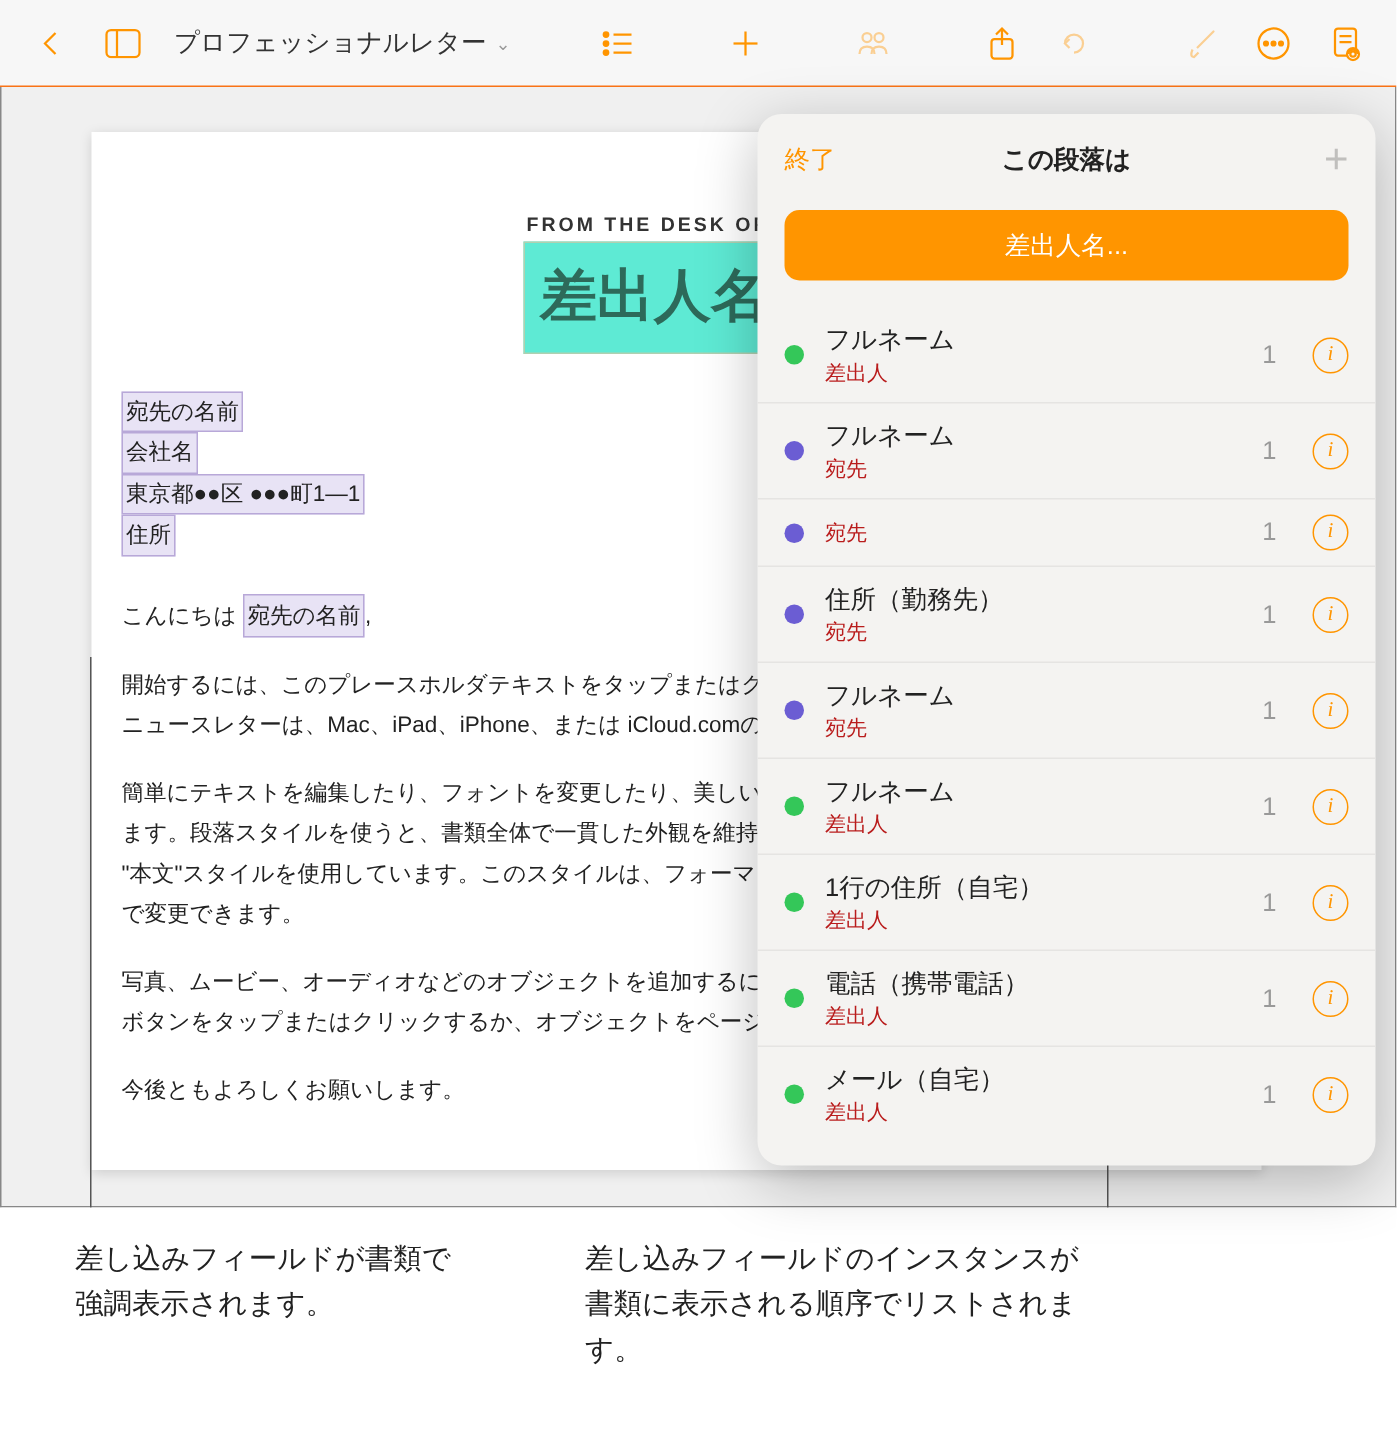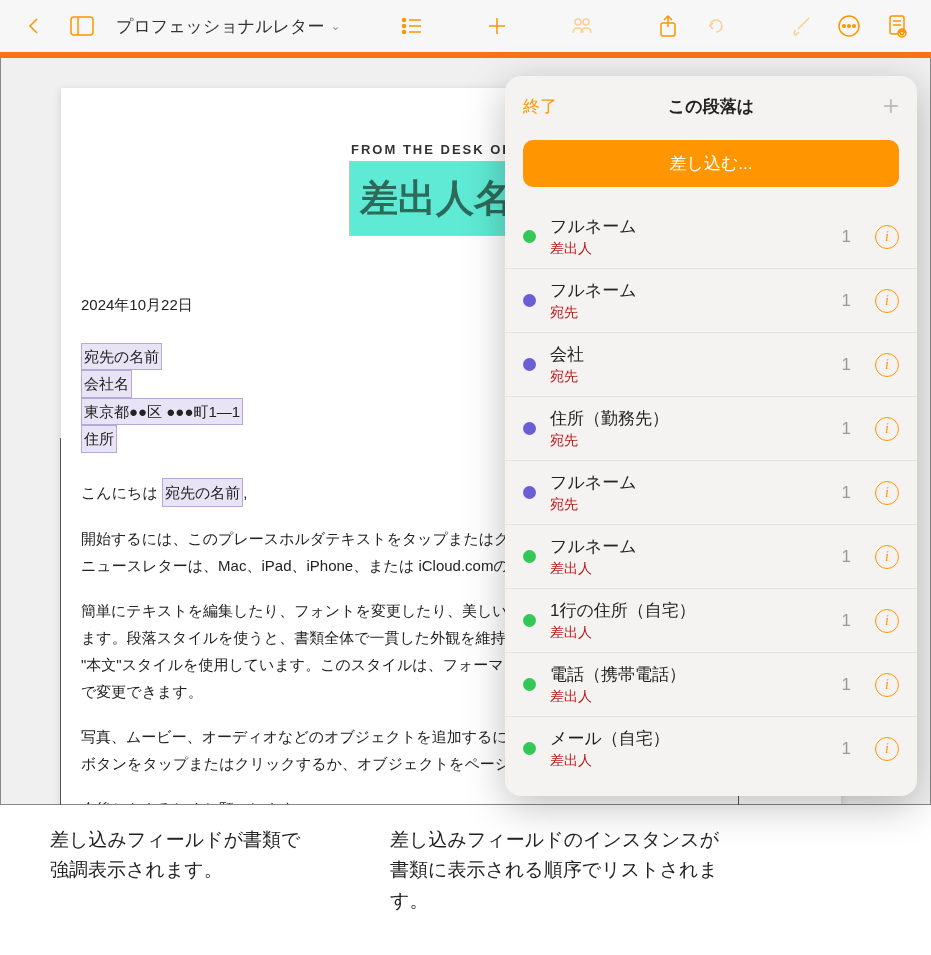--- a/index.html
+++ b/index.html
@@ -7,21 +7,21 @@
       font-family: -apple-system, "Hiragino Sans", sans-serif;
       width: 931px;
       height: 955px;
       background: #fff;
       position: relative;
       overflow: hidden;
     }
     .toolbar {
       height: 58px;
       background: #f7f7f7;
-      border-bottom: 6px solid #f97316;
+      border-bottom: 1px solid #f97316;
       display: flex;
       align-items: center;
       padding: 0 12px;
       gap: 4px;
     }
     .tb-btn {
       width: 44px;
       height: 40px;
       display: flex;
       align-items: center;
@@ -268,21 +268,20 @@
         <circle cx="15" cy="19" r="1.8"></circle>
         <path d="M12,19 A3,3 0 0 1 18,19"></path>
       </svg>
   </div>
 </div>
 
 <div class="document-area">
   <div class="page">
     <div class="from-desk">FROM THE DESK OF</div>
     <div><span class="sender-name">差出人名</span></div>
-    <div class="date">2024年10月22日</div>
     <div class="addr-block">
       <span class="merge-field">宛先の名前</span><br>
       <span class="merge-field">会社名</span><br>
       <span class="merge-field">東京都●●区 ●●●町1—1</span><br>
       <span class="merge-field">住所</span>
     </div>
     <div class="greeting">
       <span>こんにちは </span><span class="merge-field">宛先の名前</span><span>,</span>
     </div>
     <div class="para" style="white-space:pre-line">開始するには、このプレースホルダテキストをタップまたはクリックして、入力を始めます。この
@@ -297,21 +296,21 @@
   </div>
 </div>
 
 <div class="popover">
   <div class="pop-arrow"></div>
   <div class="pop-header">
     <span class="pop-done">終了</span>
     <span class="pop-title">この段落は</span>
     <span class="pop-add">+</span>
   </div>
-  <div class="merge-btn">差し込む...</div>
+  <div class="merge-btn">差出人名...</div>
   <div class="field-list" id="field-list">
       <div class="field-row">
         <div class="dot dot-green"></div>
         <div class="field-texts">
           <div class="field-name">フルネーム</div>
           <div class="field-sub">差出人</div>
         </div>
         <div class="field-count">1</div>
         <div class="info-btn">i</div>
       </div>
@@ -320,21 +319,20 @@
         <div class="field-texts">
           <div class="field-name">フルネーム</div>
           <div class="field-sub">宛先</div>
         </div>
         <div class="field-count">1</div>
         <div class="info-btn">i</div>
       </div>
       <div class="field-row">
         <div class="dot dot-purple"></div>
         <div class="field-texts">
-          <div class="field-name">会社</div>
           <div class="field-sub">宛先</div>
         </div>
         <div class="field-count">1</div>
         <div class="info-btn">i</div>
       </div>
       <div class="field-row">
         <div class="dot dot-purple"></div>
         <div class="field-texts">
           <div class="field-name">住所（勤務先）</div>
           <div class="field-sub">宛先</div>

